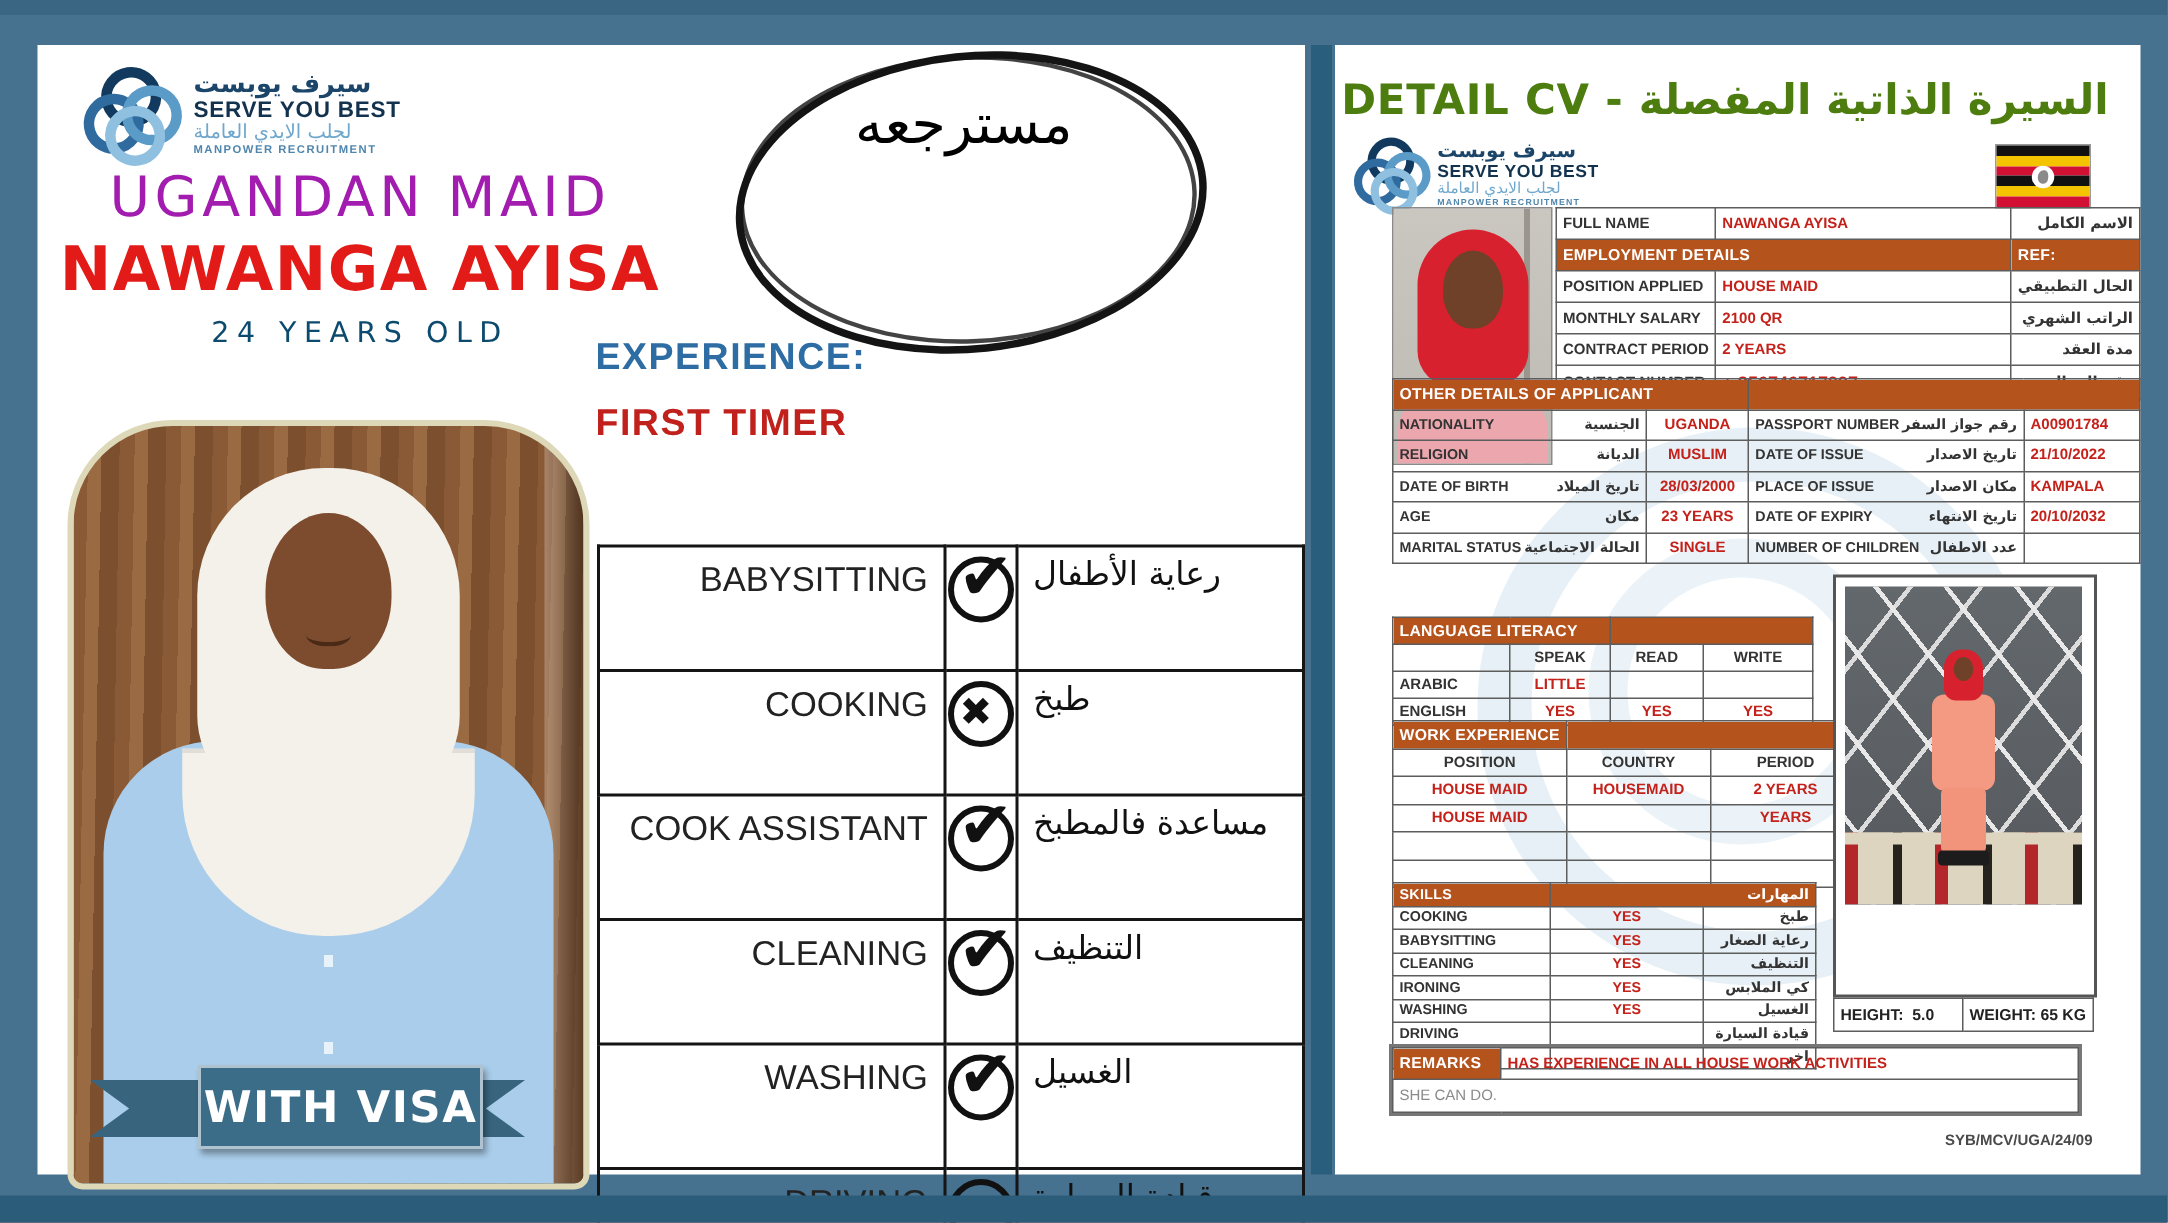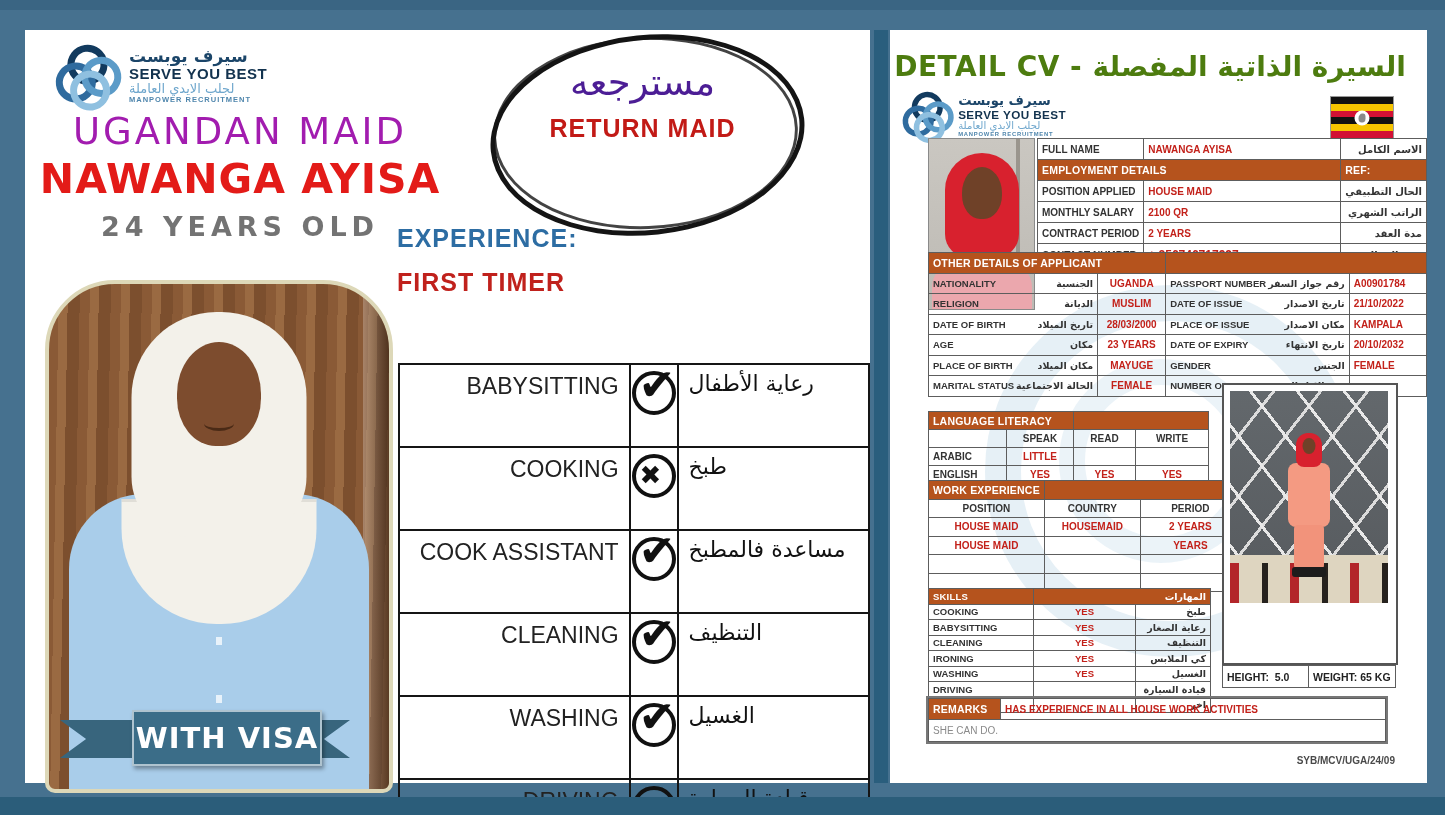--- a/index.html
+++ b/index.html
@@ -25,31 +25,31 @@
   .brandtext{line-height:1.05;}
   .brandtext .ar-name{color:#1b4569;font-weight:bold;font-size:17px;font-family:"DejaVu Sans",sans-serif;}
   .brandtext .en-name{color:#12324e;font-weight:bold;font-size:15px;letter-spacing:.5px;}
   .brandtext .ar-tag{color:#6fa7cd;font-size:13px;font-family:"DejaVu Sans",sans-serif;}
   .brandtext .en-tag{color:#4f86ad;font-size:7.5px;font-weight:bold;letter-spacing:1px;}
 
   
   .heading{left:0;top:80px;width:430px;text-align:center;font-family:"DejaVu Sans",sans-serif;}
   #maid-title{font-size:37px;font-weight:400;color:#a21caf;letter-spacing:3px;}
   #maid-name{font-size:41px;font-weight:800;color:#e31b18;letter-spacing:1px;margin-top:2px;}
-  #maid-age{font-size:27px;font-weight:700;color:#737373;letter-spacing:5px;margin-top:8px;}
+  #maid-age{font-size:19px;font-weight:400;color:#0c4a6e;letter-spacing:5px;margin-top:8px;}
   #experience-label{left:372px;top:194px;color:#2d6da3;font-size:25px;font-weight:bold;letter-spacing:1px;}
   #experience-value{left:372px;top:238px;color:#c0211c;font-size:25px;font-weight:bold;letter-spacing:1px;}
 
   
   #stamp{left:465px;top:5px;width:305px;height:190px;}
   #stamp .ellipse{position:absolute;left:0;top:0;width:100%;height:100%;
       border:5px solid #141414;border-radius:50%;transform:rotate(-6deg);}
   #stamp .ellipse.e2{transform:rotate(-2deg) scale(.98);border-width:3px;opacity:.8;}
   #stamp .inner{position:absolute;left:0;top:26px;width:100%;text-align:center;}
-  #stamp-ar{color:#4c1d95;font-size:37px;font-family:"DejaVu Sans",sans-serif;}
+  #stamp-ar{color:#000000;font-size:37px;font-family:"DejaVu Sans",sans-serif;}
   #stamp-en{color:#c21a16;font-size:25px;font-weight:bold;letter-spacing:1px;margin-top:10px;}
 
   
   #left-photo{left:20px;top:250px;width:340px;height:505px;border:4px solid #ddd8b8;
      border-radius:70px 70px 10px 10px;overflow:hidden;
      background:repeating-linear-gradient(91deg,#8a5a36 0 10px,#9a6a42 10px 19px,#7c4f2e 19px 31px);}
   #left-photo .door-edge{position:absolute;right:0;top:0;width:26px;height:100%;
      background:linear-gradient(90deg,rgba(255,255,255,.25),rgba(0,0,0,.35));}
   .gown{position:absolute;left:50%;transform:translateX(-50%);bottom:0;width:300px;height:295px;
      background:#a9cdea;border-radius:75px 75px 0 0;}
@@ -198,21 +198,20 @@
       <div id="maid-title">UGANDAN MAID</div>
       <div id="maid-name">NAWANGA AYISA</div>
       <div id="maid-age">24  YEARS OLD</div>
     </div>
 
     <div class="abs" id="stamp">
       <div class="ellipse"></div>
       <div class="ellipse e2"></div>
       <div class="inner">
         <div id="stamp-ar">مسترجعه</div>
-        <div id="stamp-en">RETURN MAID</div>
       </div>
     </div>
 
     <div class="abs" id="experience-label">EXPERIENCE:</div>
     <div class="abs" id="experience-value">FIRST TIMER</div>
 
     <div class="abs" id="left-photo">
       <div class="door-edge"></div>
       <div class="gown"></div>
       <div class="btnrow"></div>
@@ -417,41 +416,25 @@
               <span class="duo">
                 <span class="en">DATE OF EXPIRY</span>
                 <span class="ar">تاريخ الانتهاء</span>
               </span>
             </td>
         <td class="val">20/10/2032</td>
       </tr>
       <tr>
         <td>
               <span class="duo">
-                <span class="en">PLACE OF BIRTH</span>
-                <span class="ar">مكان الميلاد</span>
-              </span>
-            </td>
-        <td class="val ctr">MAYUGE</td>
-        <td>
-              <span class="duo">
-                <span class="en">GENDER</span>
-                <span class="ar">الجنس</span>
-              </span>
-            </td>
-        <td class="val">FEMALE</td>
-      </tr>
-      <tr>
-        <td>
-              <span class="duo">
                 <span class="en">MARITAL STATUS</span>
                 <span class="ar">الحالة الاجتماعية</span>
               </span>
             </td>
-        <td class="val ctr">FEMALE</td>
+        <td class="val ctr">SINGLE</td>
         <td>
               <span class="duo">
                 <span class="en">NUMBER OF CHILDREN</span>
                 <span class="ar">عدد الاطفال</span>
               </span>
             </td>
         <td class="val"></td>
       </tr>
     </tbody>
       </table>

